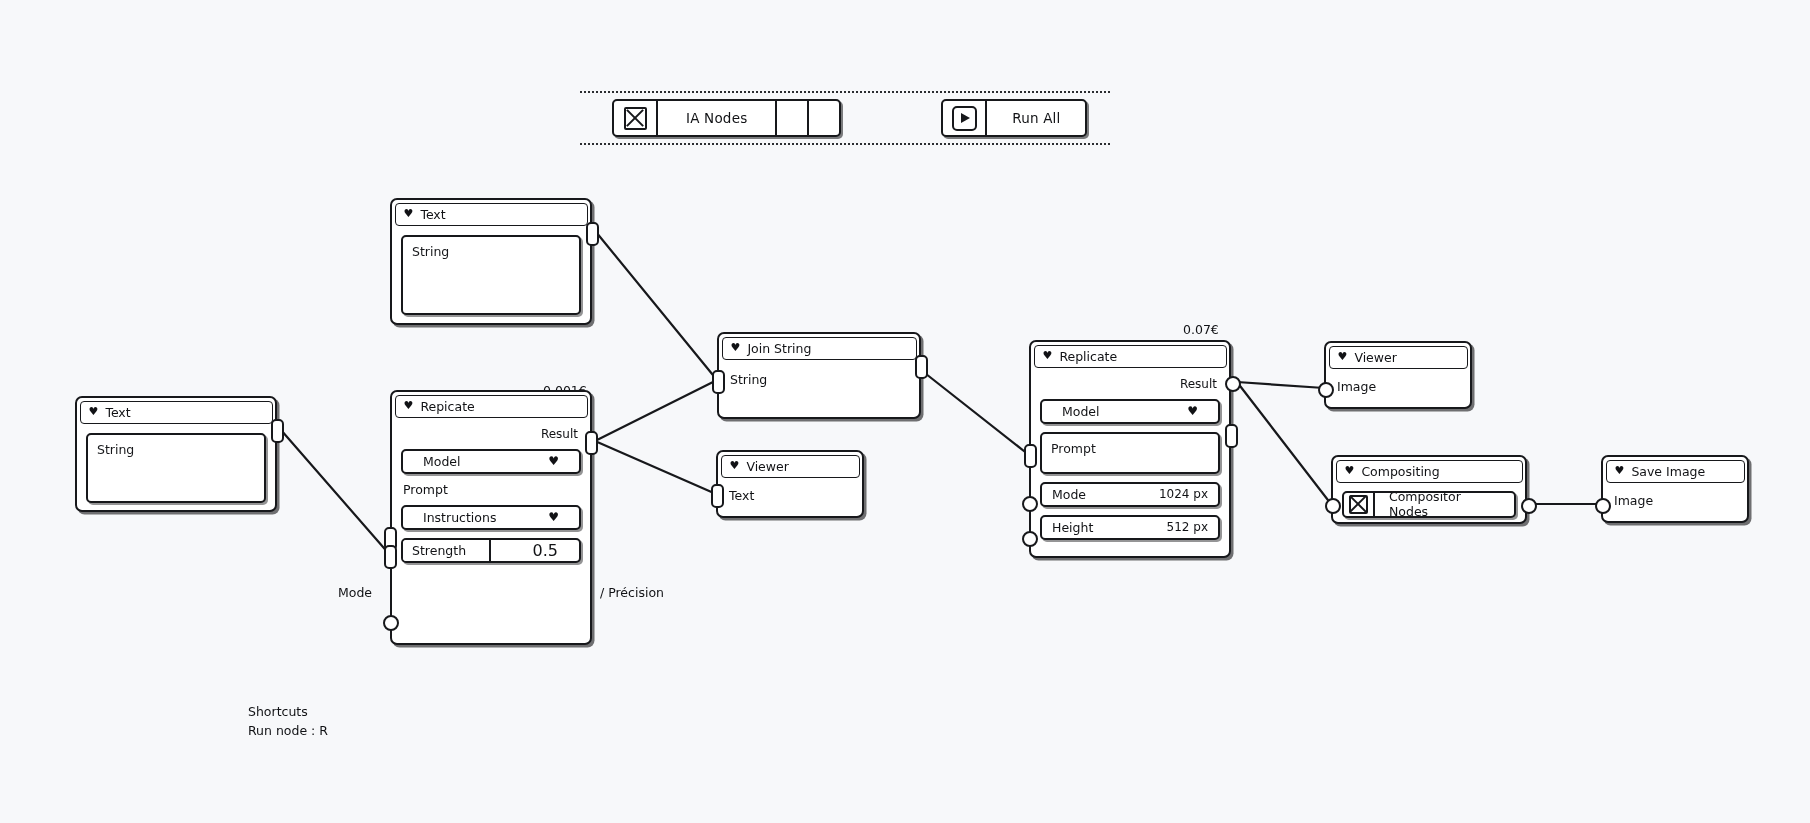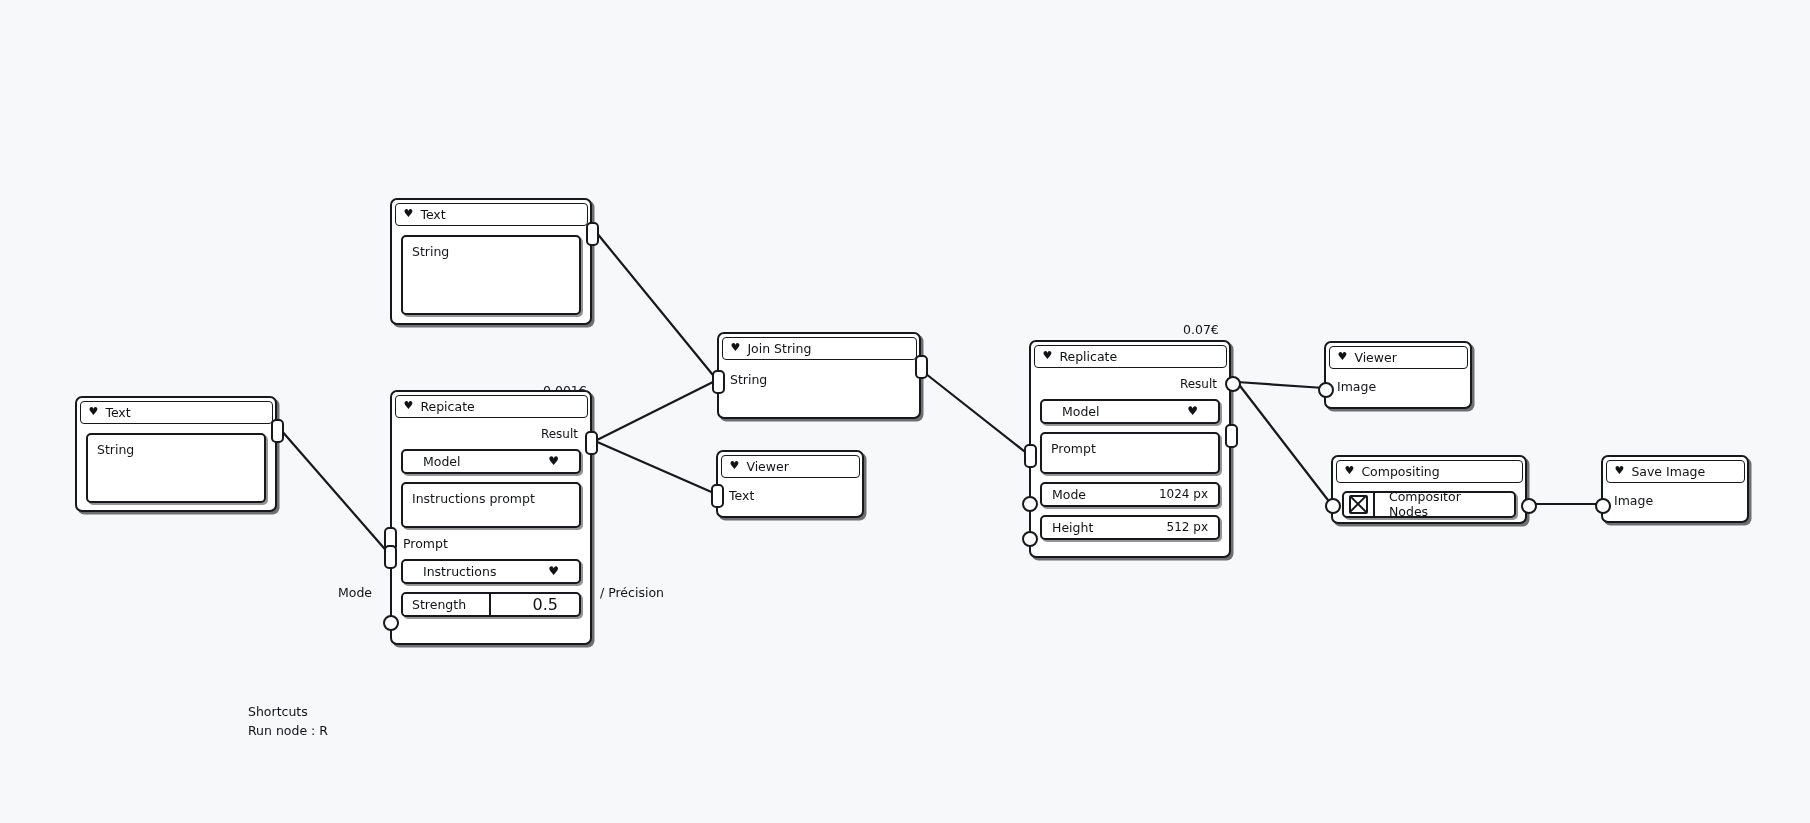--- a/index.html
+++ b/index.html
@@ -288,20 +288,47 @@
       <path d="M 921,370 L 1029,455"></path>
 
       <path d="M 1237,382 L 1324,388"></path>
 
       <path d="M 1237,382 L 1331,504"></path>
 
       <path d="M 1527,504 L 1601,504"></path>
     </g>
   </svg>
 
+  <div class="toolbar">
+    <div class="tb-group left">
+      <div class="tb-cell">
+        <span class="icon-xbox"></span>
+      </div>
+      <div class="tb-cell">
+        <span class="tb-label">IA Nodes</span>
+      </div>
+      <div class="tb-cell tb-blank">
+        <span></span>
+      </div>
+      <div class="tb-cell tb-blank">
+        <span></span>
+      </div>
+    </div>
+
+    <div class="tb-group right">
+      <div class="tb-cell">
+        <span class="icon-play">
+            <i></i>
+          </span>
+      </div>
+      <div class="tb-cell" style="flex:1">
+        <span class="tb-label" style="padding:0 18px">Run All</span>
+      </div>
+    </div>
+  </div>
 
   <div class="node" style="left:390px; top:198px; width:202px; height:127px;">
     <div class="node-header">
       <span class="chevron">♥</span>
       <span>Text</span>
     </div>
     <div class="node-body" style="padding:9px 9px 10px 9px;">
       <div class="w-box w-textarea" style="height:80px;">
         <span>String</span>
       </div>
@@ -327,23 +354,20 @@
   <div class="node" style="left:390px; top:390px; width:202px; height:255px;">
     <div class="node-header">
       <span class="chevron">♥</span>
       <span>Repicate</span>
     </div>
     <div class="node-body" style="padding:9px 9px 9px 9px; gap:8px;">
       <div class="out-label">Result</div>
       <div class="w-box w-select">
         <span>Model</span>
         <span class="chev">♥</span>
-      </div>
-      <div class="w-box w-textarea" style="height:46px;">
-        <span>Instructions prompt</span>
       </div>
       <div class="row-label">Prompt</div>
       <div class="w-box w-select">
         <span>Instructions</span>
         <span class="chev">♥</span>
       </div>
       <div class="w-box w-slider">
         <span class="fill">Strength</span>
         <span class="val">0.5</span>
       </div>

